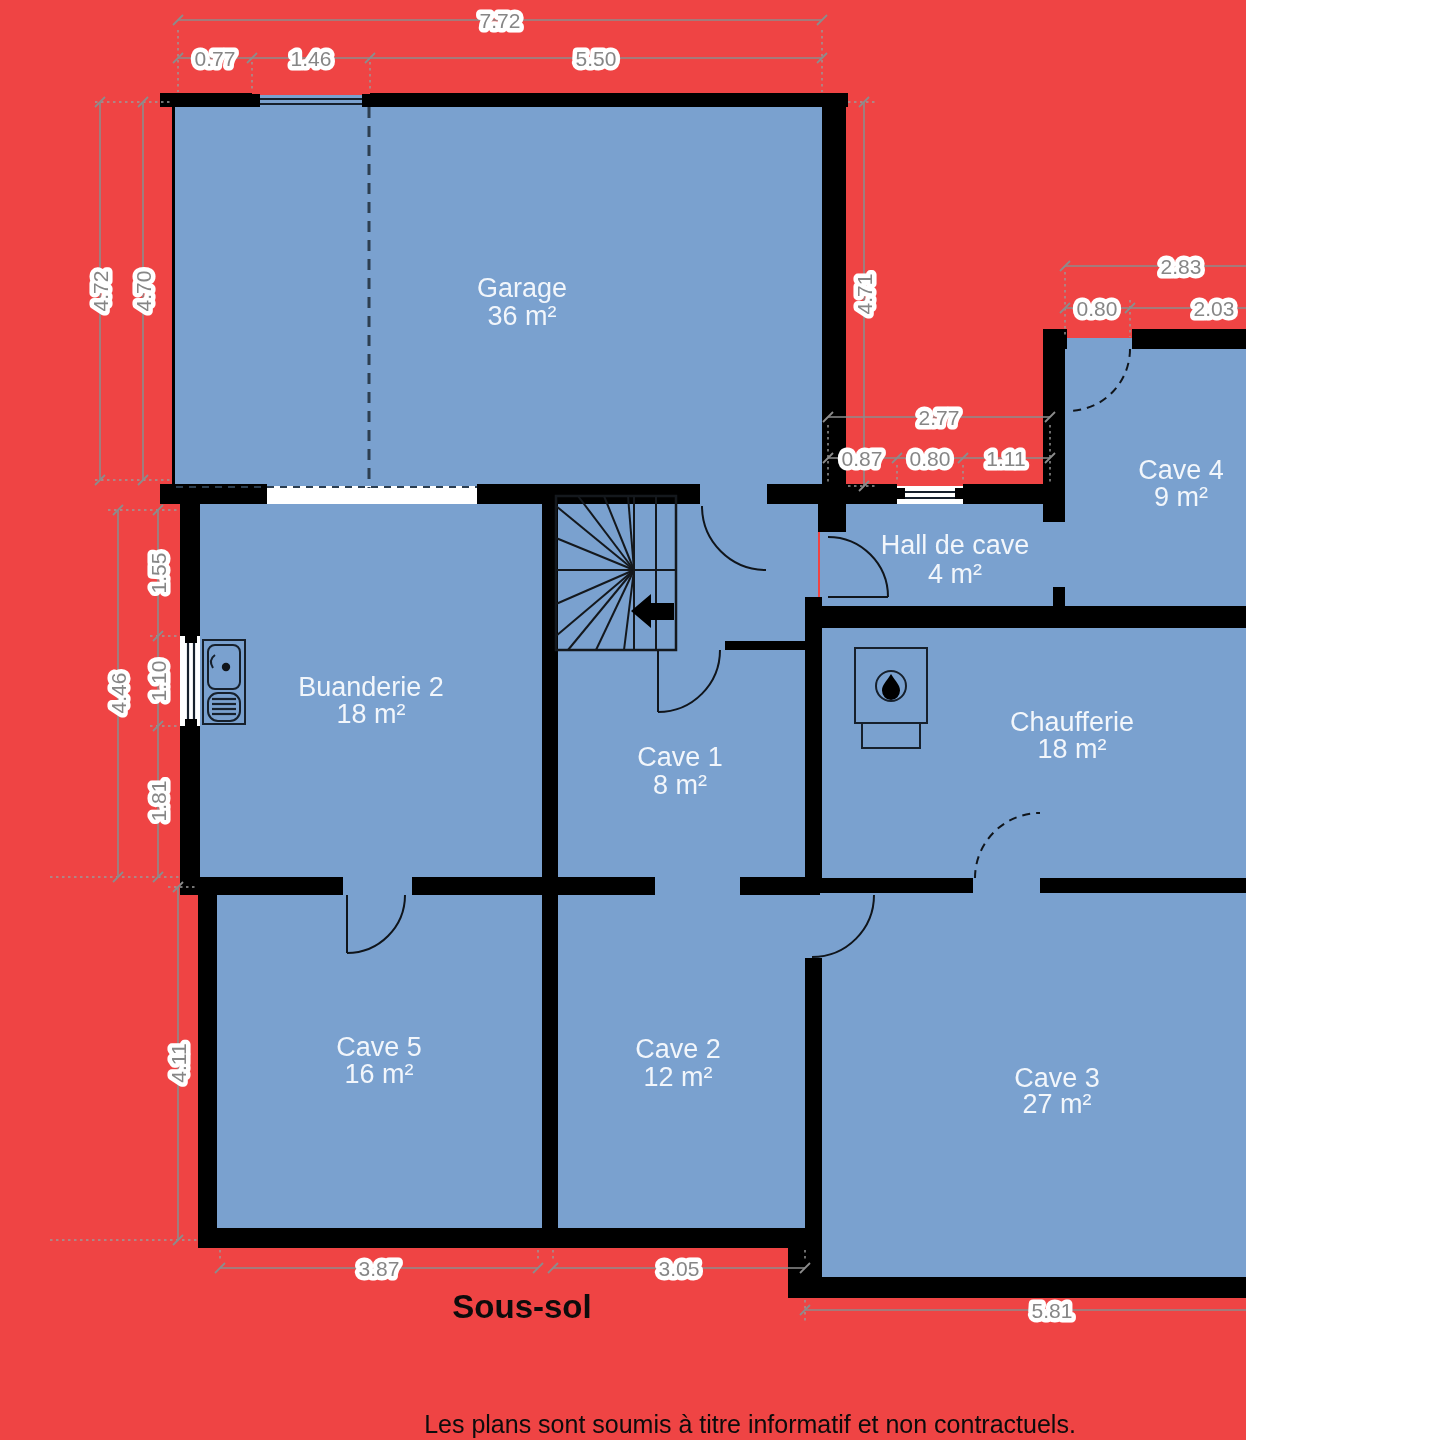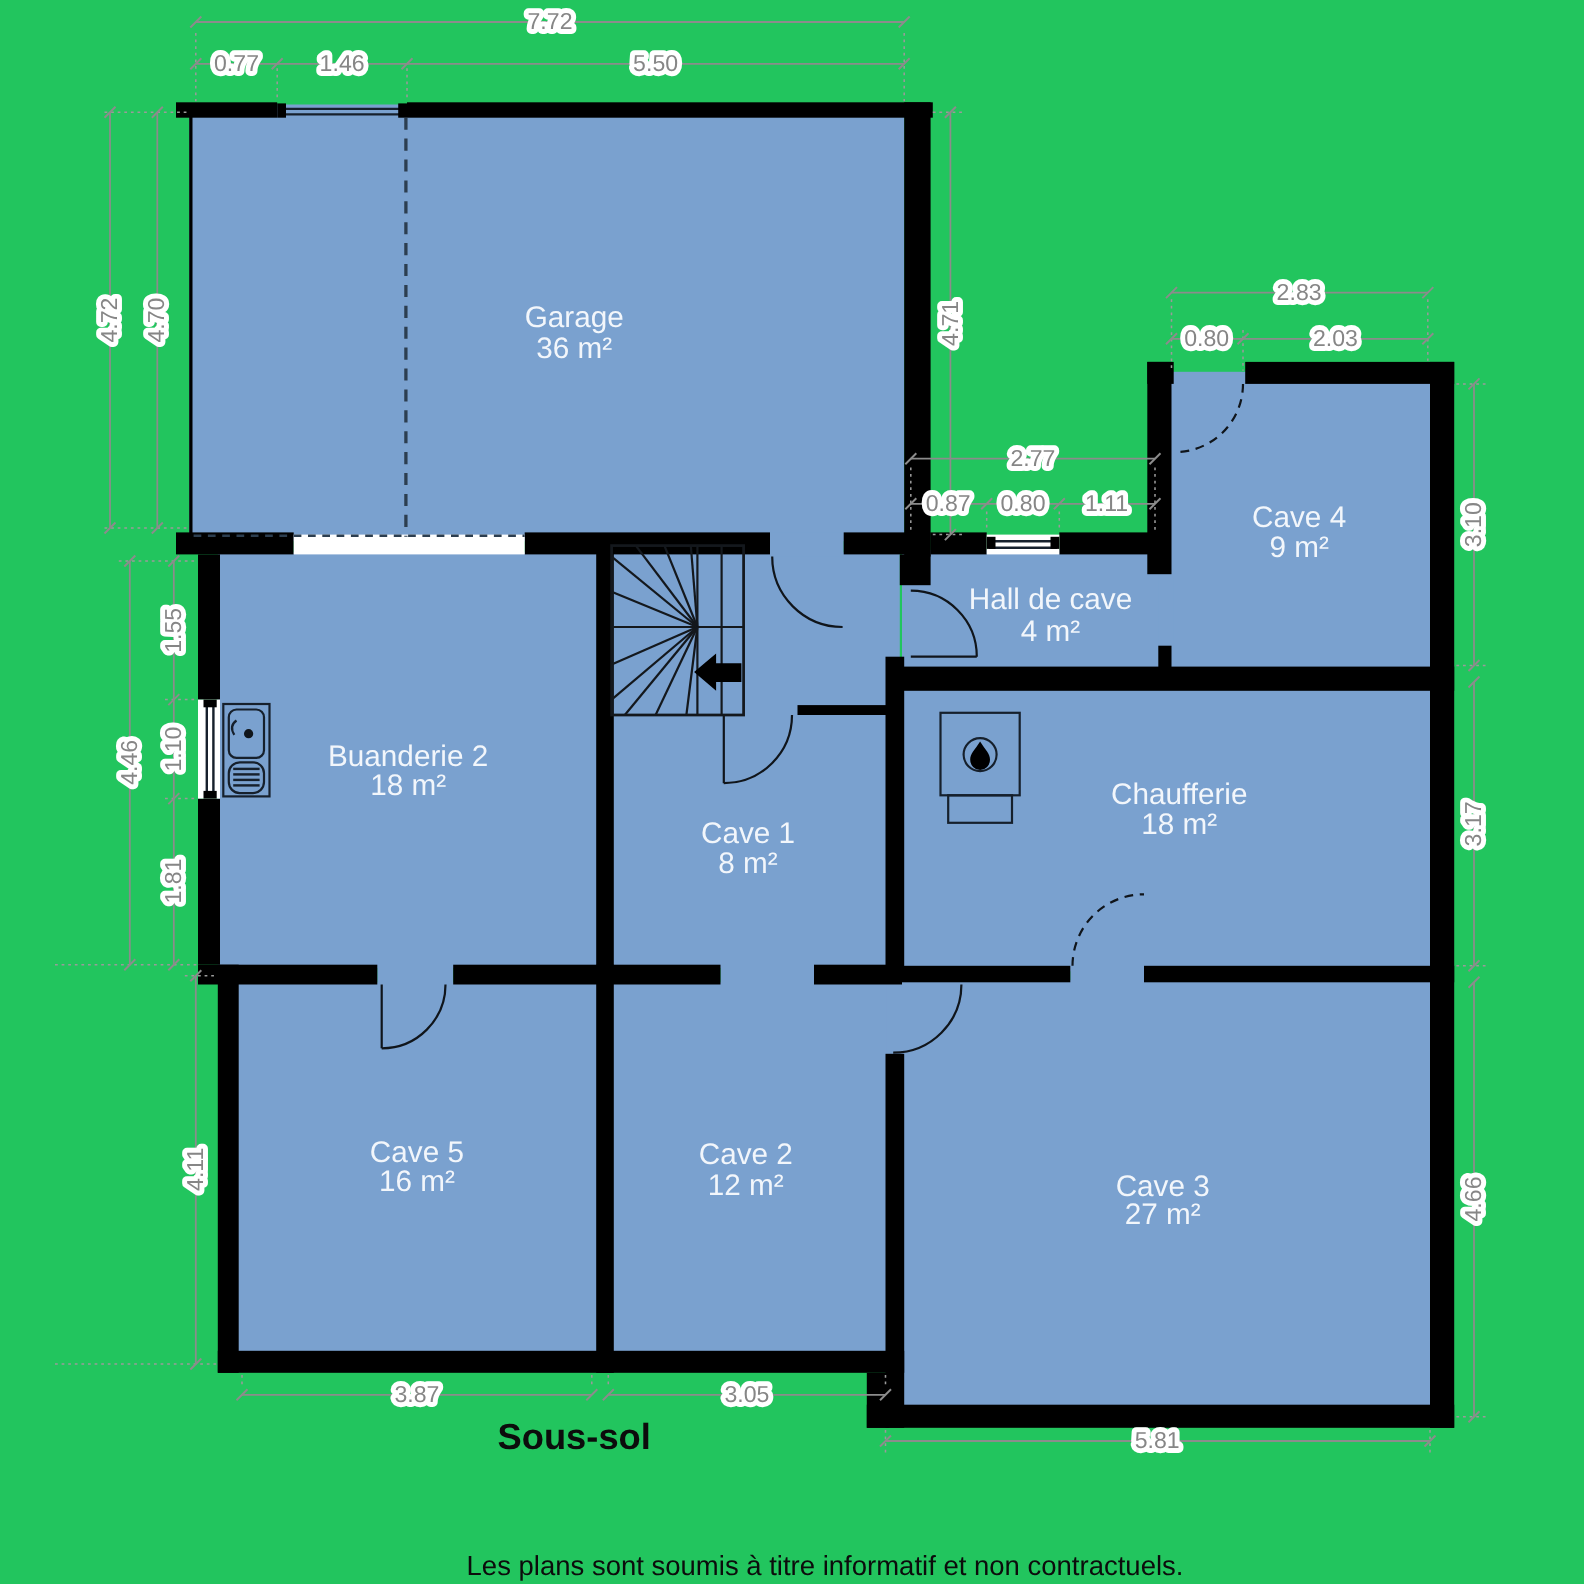--- a/index.html
+++ b/index.html
@@ -1,16 +1,16 @@
 <!DOCTYPE html>
 <html><head>
 <meta charset="utf-8">
 <style>
   html,body{margin:0;padding:0;background:#fff;}
-  .stage{position:relative;width:1440px;height:1440px;background:#22c55e;overflow:hidden;
+  .stage{position:relative;width:1246px;height:1440px;background:#ef4444;overflow:hidden;
          font-family:"Liberation Sans", sans-serif;}
   svg text{font-family:"Liberation Sans", sans-serif;}
   .rm{fill:#7aa1cf;}
   .w{fill:#000;}
   .white{fill:#fff;}
   .thin{stroke:#16202c;stroke-width:2;fill:none;}
   .winline{stroke:#16202c;stroke-width:2.2;}
   .winpost{fill:#000;}
   .door{stroke:#10151b;stroke-width:2;fill:none;}
   .door-dashed{stroke:#10151b;stroke-width:2;fill:none;stroke-dasharray:8 6;}

